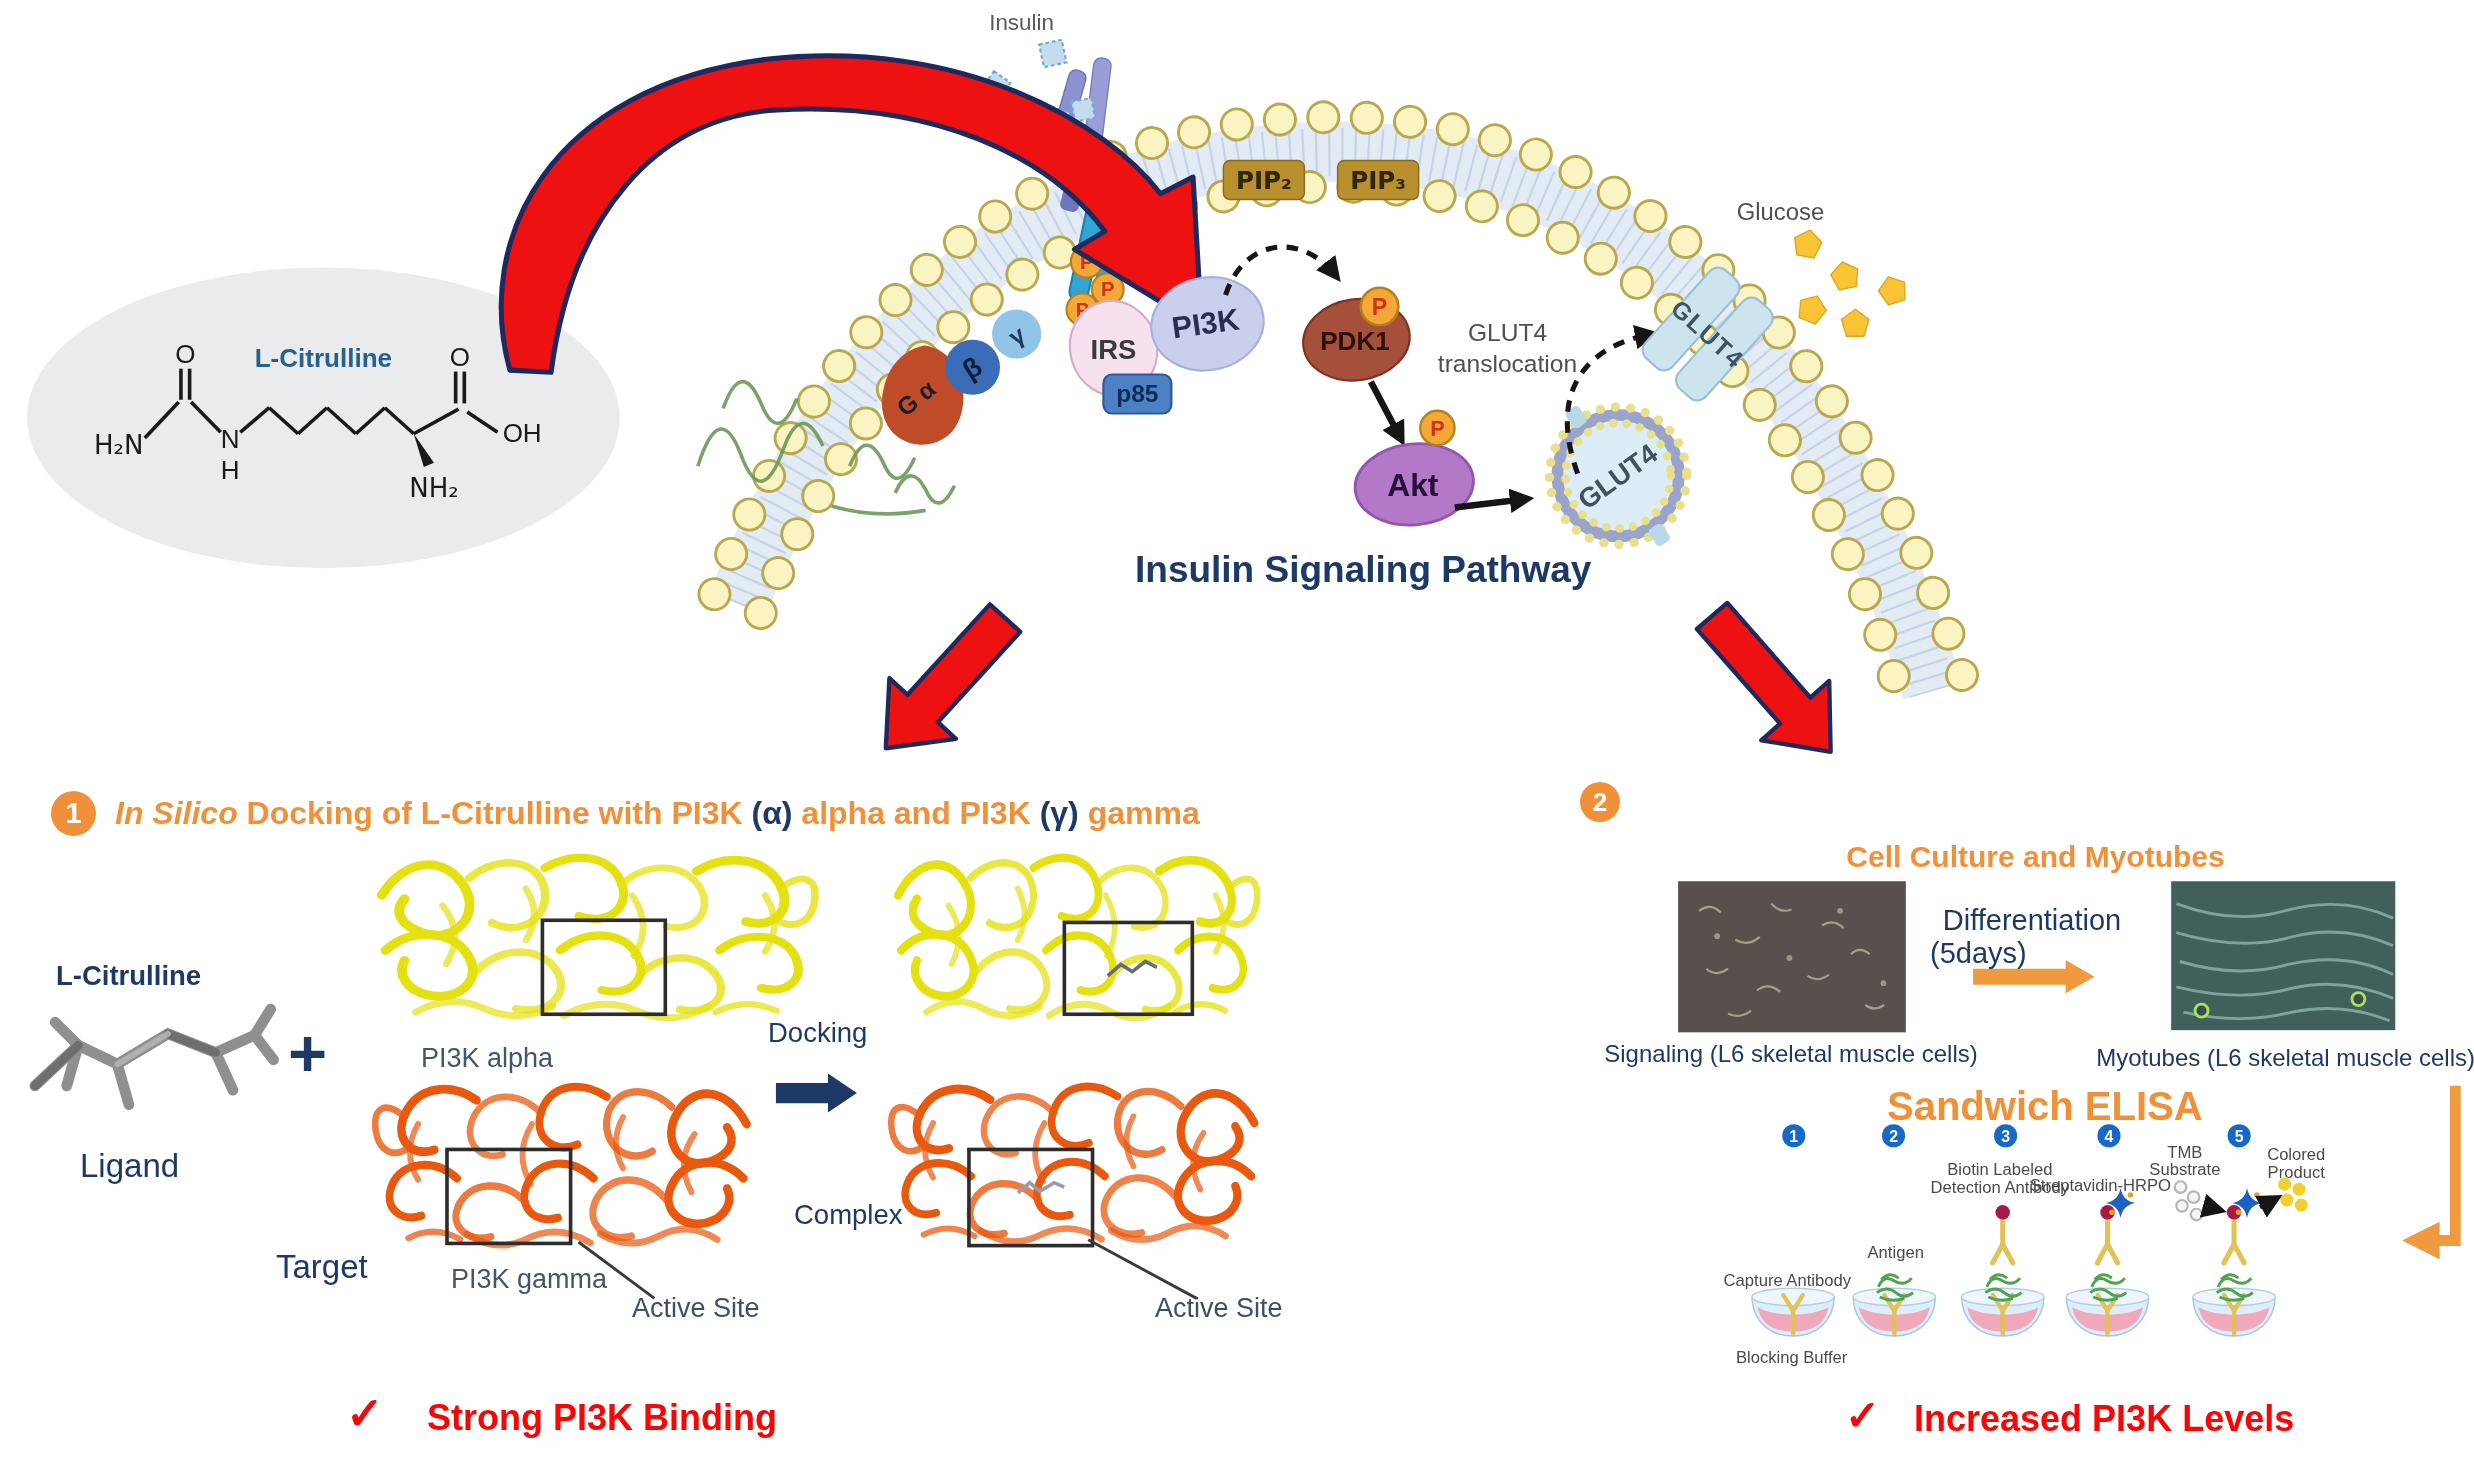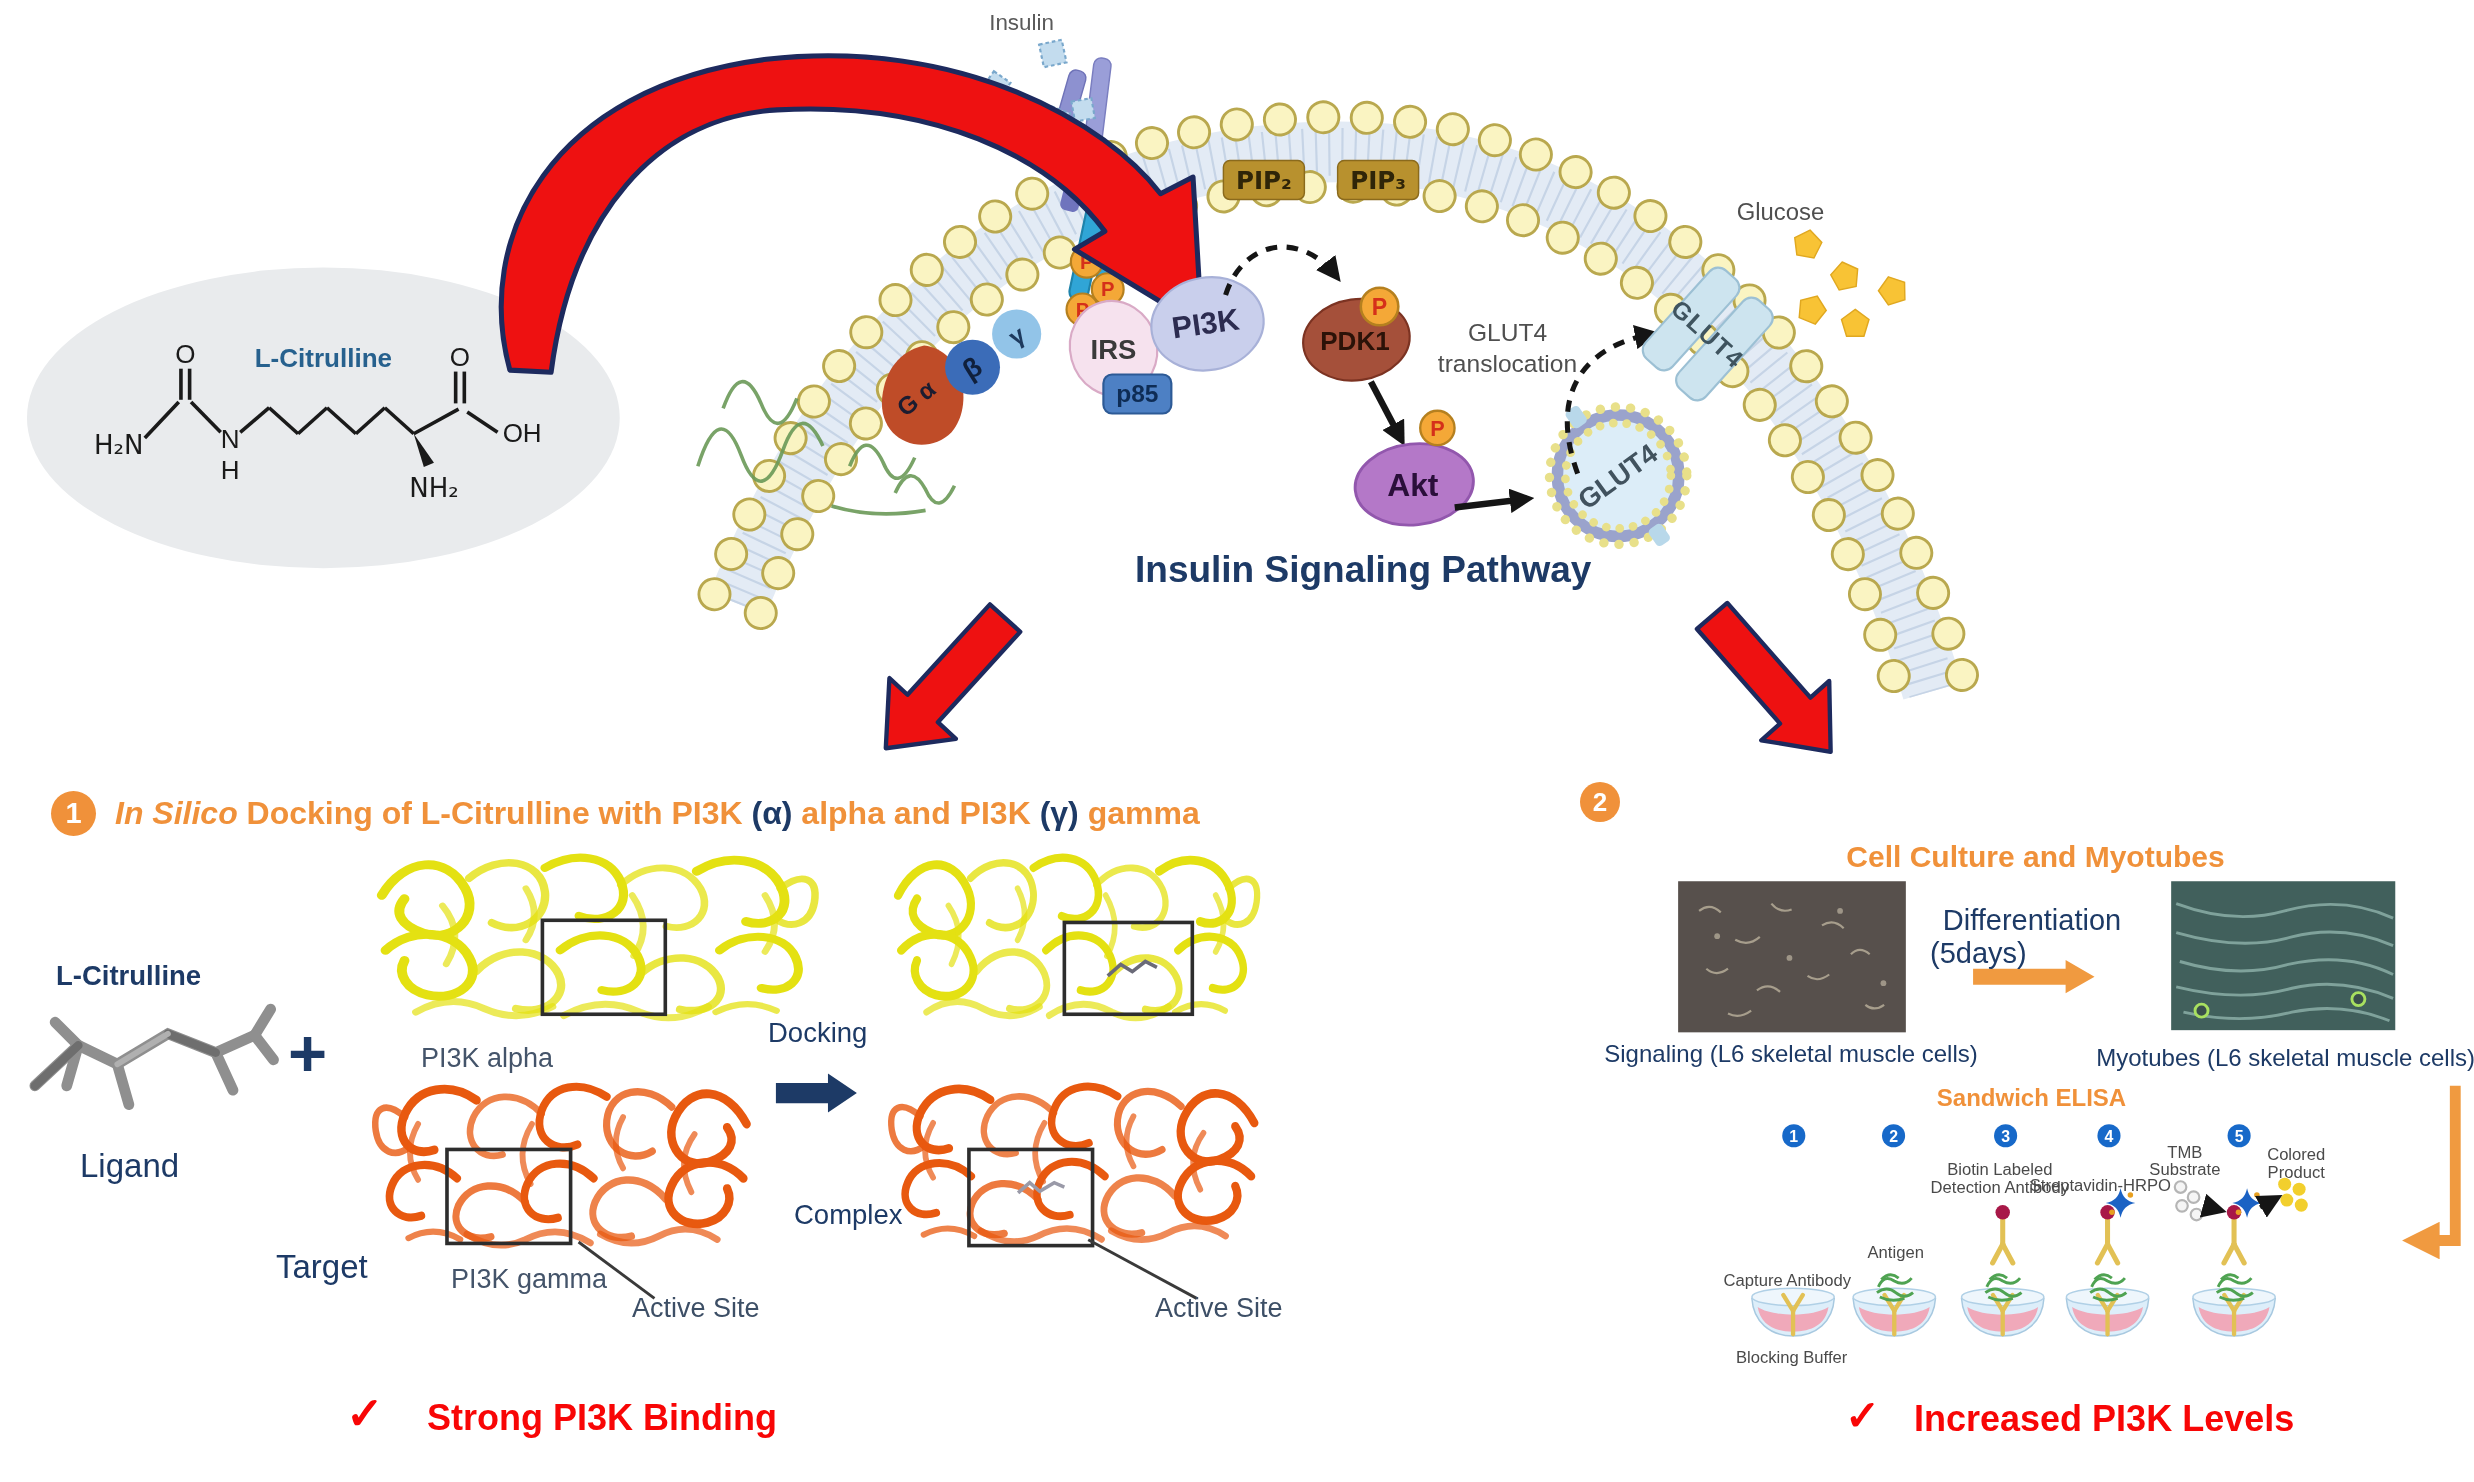--- a/index.html
+++ b/index.html
@@ -449,18 +449,18 @@
 
 <div class="ov h2row" style="left:1580px;top:782px;">
   <span class="badge" style="width:40px;height:40px;font-size:26px;">2</span>
 </div>
 
 <div class="ov orange" style="left:1844px;top:840px;width:383px;text-align:center;font-size:30px;font-weight:bold;">Cell Culture and Myotubes</div>
 <div class="ov navy" style="left:1930px;top:904px;width:204px;text-align:center;font-size:29px;line-height:32px;">Differentiation</div>
 <div class="ov navy" style="left:1930px;top:937px;width:204px;font-size:29px;line-height:32px;">(5days)</div>
 <div class="ov navy" style="left:1594px;top:1040px;width:394px;text-align:center;font-size:24px;">Signaling (L6 skeletal muscle cells)</div>
 <div class="ov navy" style="left:2092px;top:1044px;width:383px;text-align:right;font-size:24px;">Myotubes (L6 skeletal muscle cells)</div>
-<div class="ov orange" style="left:1887px;top:1084px;width:289px;text-align:center;font-size:24px;font-weight:bold;">Sandwich ELISA</div>
+<div class="ov orange" style="left:1887px;top:1084px;width:289px;text-align:center;font-size:40px;font-weight:bold;">Sandwich ELISA</div>
 <div class="ov red" style="left:1845px;top:1391px;font-size:42px;font-weight:bold;">✓</div>
 <div class="ov red" style="left:1914px;top:1398px;font-size:36px;font-weight:bold;">Increased PI3K Levels</div>
 
 </div>
 
 
 </body></html>

